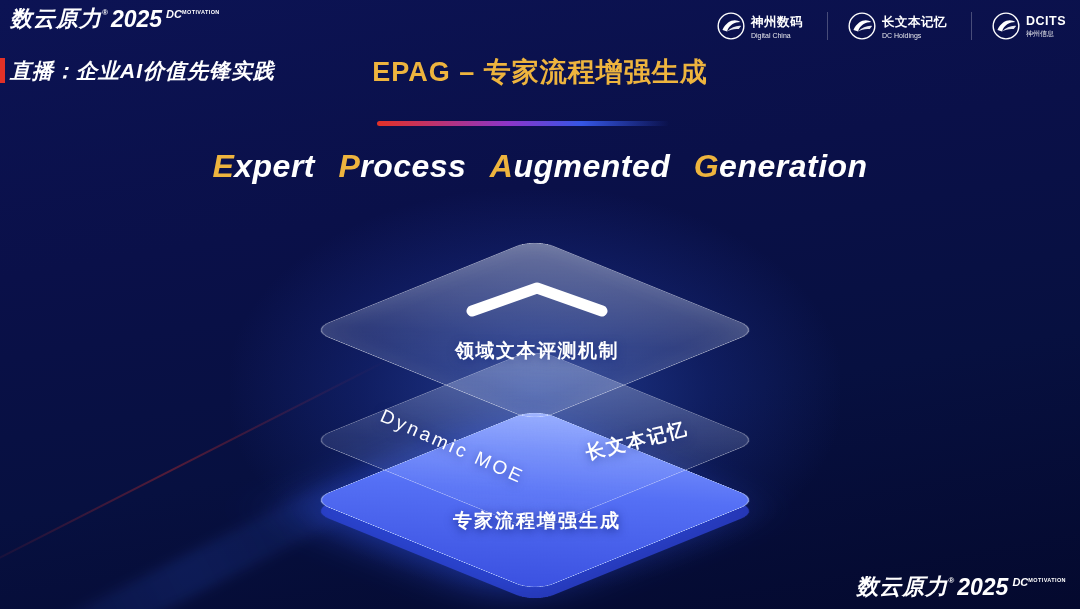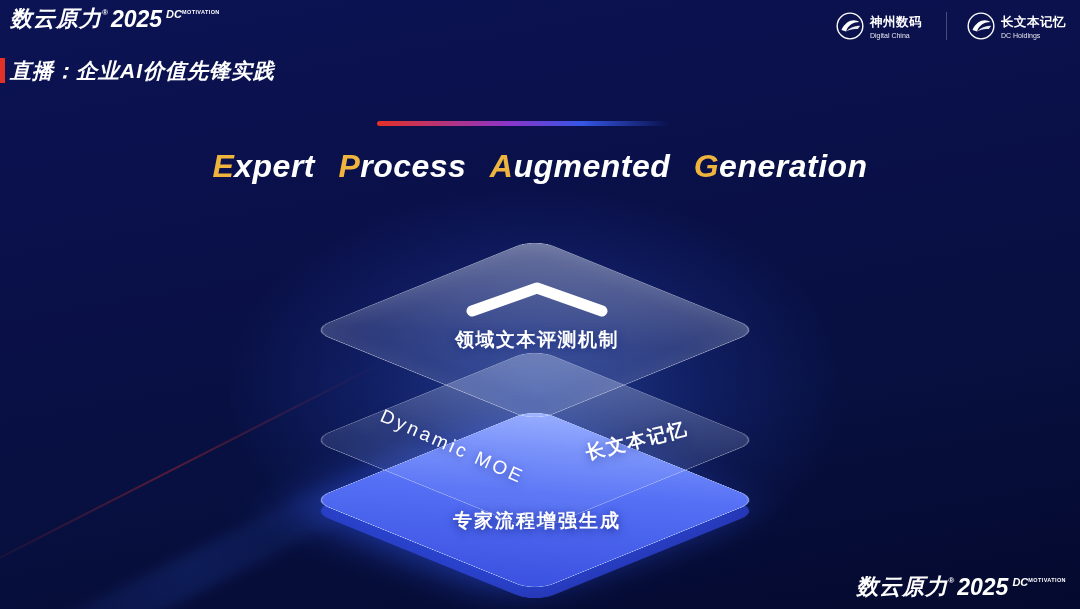--- a/index.html
+++ b/index.html
@@ -65,21 +65,21 @@
   .layer-mid { top:281px; z-index:4;
     background:linear-gradient(145deg, rgba(225,236,255,0.34) 0%, rgba(180,200,255,0.14) 55%, rgba(165,188,255,0.08) 100%);
     border:1.5px solid rgba(255,255,255,0.45); }
   .layer-bottom { top:341px; z-index:3;
     background:linear-gradient(145deg, #8aa2ff 0%, #5570f5 45%, #3a50e0 100%);
     border:1.5px solid rgba(210,225,255,0.75);
     box-shadow: 0 30px 70px rgba(50,90,250,0.5); }
   .layer-edge { top:352px; z-index:2; background:#2434b0; }
 
   .chevron { position:absolute; left:462px; top:281px; z-index:6; }
-  .label-top { position:absolute; left:387px; top:327px; width:300px; text-align:center; z-index:6;
+  .label-top { position:absolute; left:387px; top:338px; width:300px; text-align:center; z-index:6;
     font-size:19px; font-weight:bold; letter-spacing:1.5px; text-shadow:0 2px 8px rgba(10,30,120,0.5); }
   .label-mid-left { position:absolute; left:386px; top:405px; z-index:6;
     font-size:19px; letter-spacing:3px; transform:rotate(24deg); transform-origin:left top;
     text-shadow:0 2px 8px rgba(10,30,120,0.5); }
   .label-mid-right { position:absolute; left:583px; top:441px; z-index:6;
     font-size:19px; font-weight:bold; letter-spacing:2px; transform:rotate(-14deg); transform-origin:left top;
     text-shadow:0 2px 8px rgba(10,30,120,0.5); }
   .label-bottom { position:absolute; left:387px; top:508px; width:300px; text-align:center; z-index:6;
     font-size:19px; font-weight:bold; letter-spacing:2px; text-shadow:0 2px 10px rgba(10,25,110,0.7); }
 </style>
@@ -121,22 +121,34 @@
       <svg viewBox="0 0 36 36">
         <circle cx="18" cy="18" r="16.5" fill="none" stroke="#ffffff" stroke-width="1.8"></circle>
         <path d="M7 23 C 13 10, 24 8, 30 13 C 23 13, 15 17, 13 25 Z" fill="#ffffff"></path>
         <path d="M13 25 C 18 20, 26 17, 31 18 L 28 22 C 23 21, 17 23, 13 25 Z" fill="#ffffff" opacity="0.9"></path>
       </svg>
       <div class="logo-text">
         <div class="logo-name">长文本记忆</div>
         <div class="logo-sub">DC Holdings</div>
       </div>
     </div>
+    <div class="logo">
+      <svg viewBox="0 0 36 36">
+        <circle cx="18" cy="18" r="16.5" fill="none" stroke="#ffffff" stroke-width="1.8"></circle>
+        <path d="M7 23 C 13 10, 24 8, 30 13 C 23 13, 15 17, 13 25 Z" fill="#ffffff"></path>
+        <path d="M13 25 C 18 20, 26 17, 31 18 L 28 22 C 23 21, 17 23, 13 25 Z" fill="#ffffff" opacity="0.9"></path>
+      </svg>
+      <div class="logo-text">
+        <div class="logo-name">DCITS</div>
+        <div class="logo-sub">神州信息</div>
+      </div>
+    </div>
   </div>
 
+  <div class="title">EPAG – 专家流程增强生成</div>
   <div class="divider"></div>
   <div class="subtitle">
     <span class="word"><span class="gold">E</span><span>xpert</span></span>
     <span class="word"><span class="gold">P</span><span>rocess</span></span>
     <span class="word"><span class="gold">A</span><span>ugmented</span></span>
     <span class="word"><span class="gold">G</span><span>eneration</span></span>
   </div>
 
   <div class="layer layer-top"></div>
   <div class="layer layer-mid"></div>

